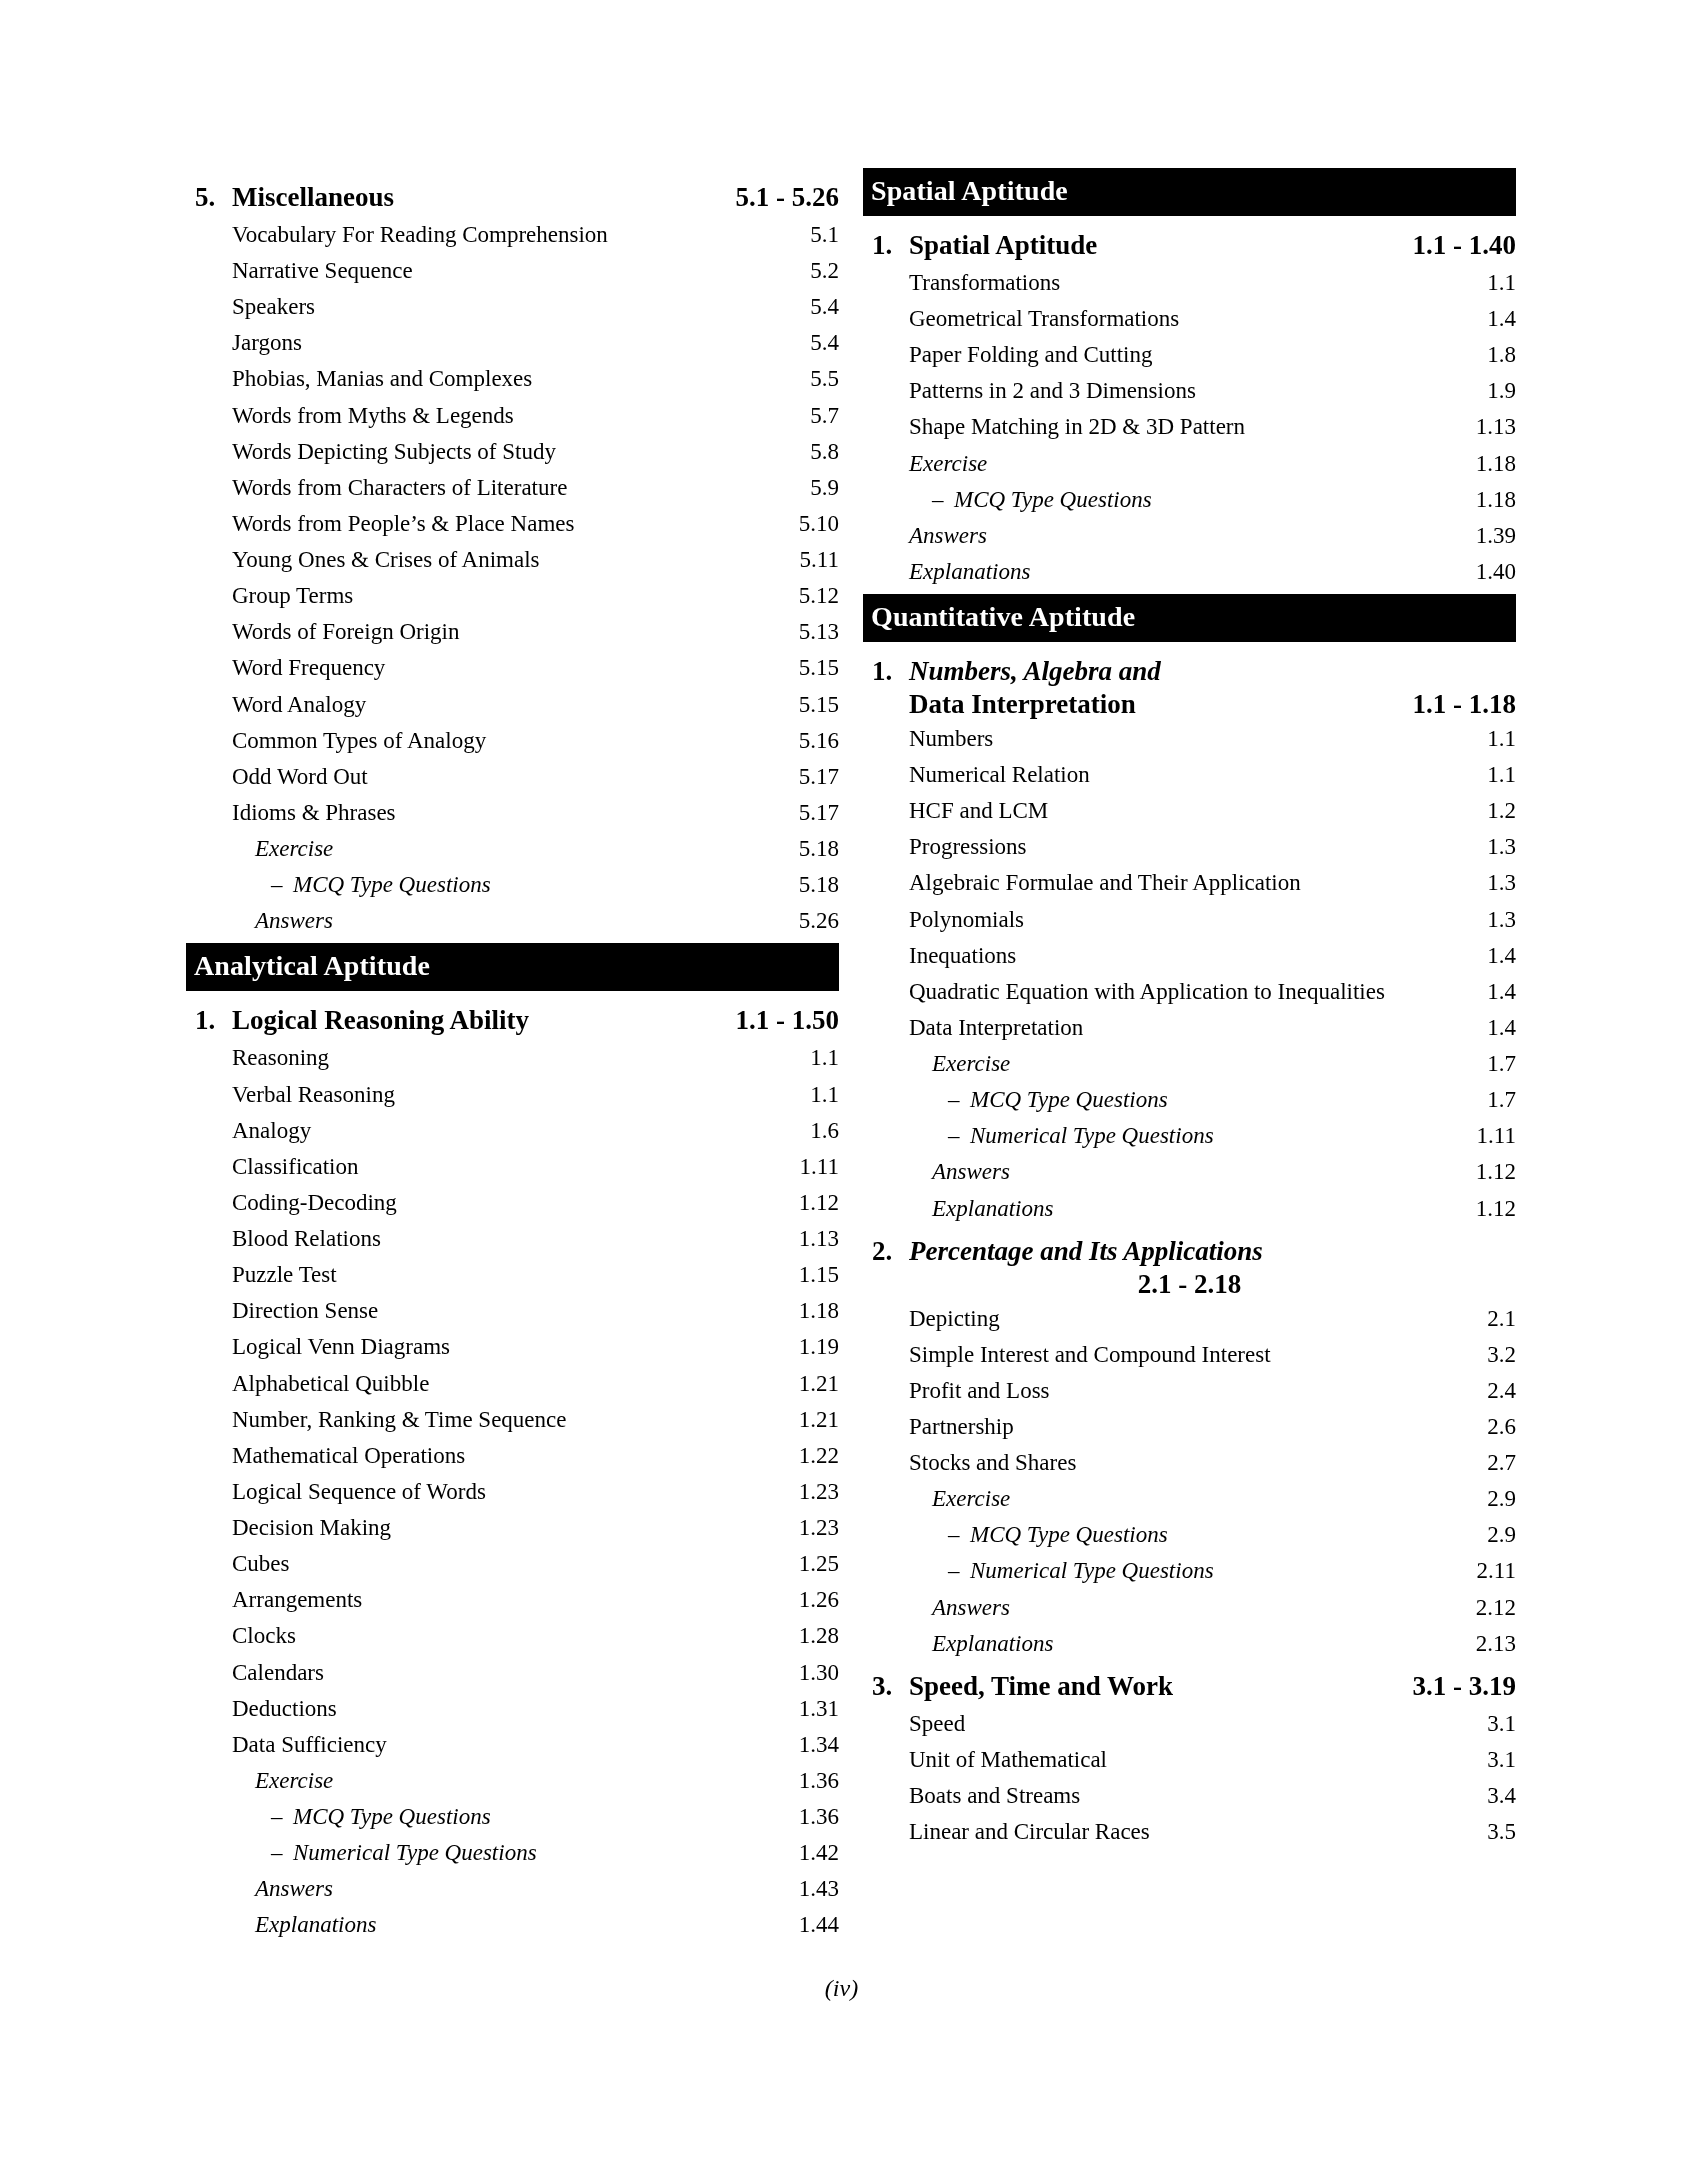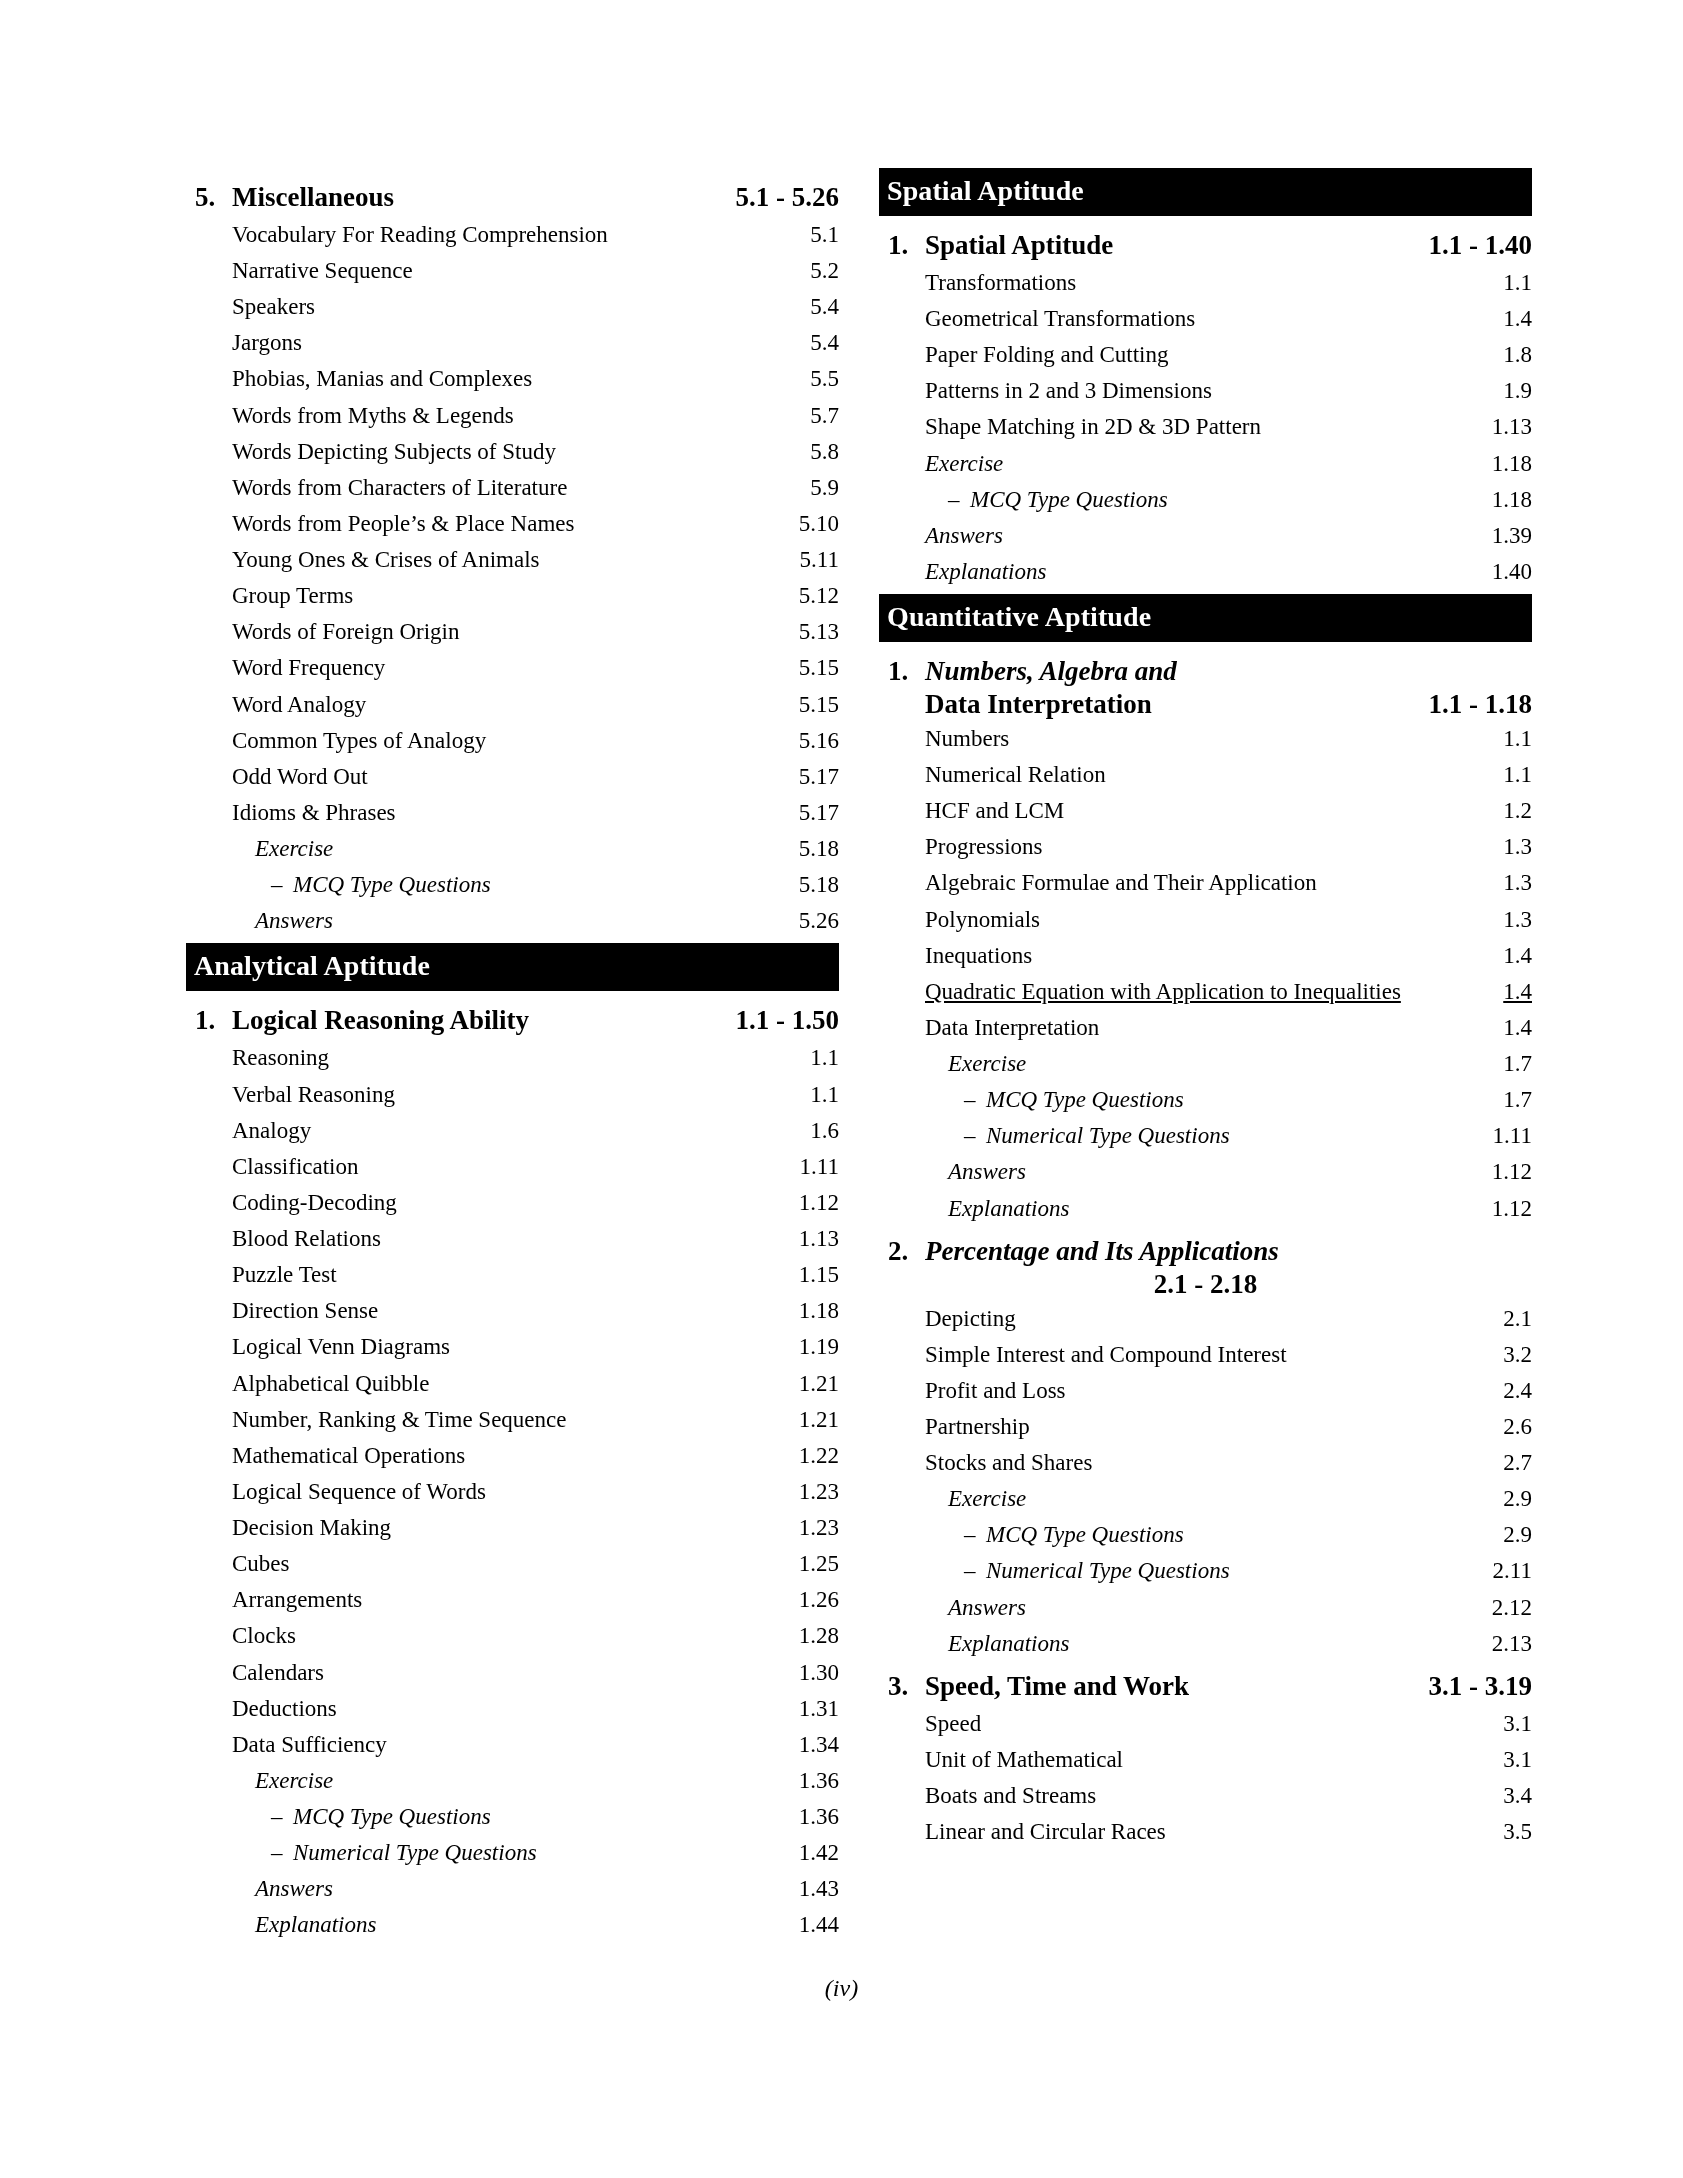--- a/index.html
+++ b/index.html
@@ -37,21 +37,21 @@
 
   .col {
     box-sizing: border-box;
   }
   .col-left {
     width: 653px;
     margin-left: 186px;
   }
   .col-right {
     width: 653px;
-    margin-left: 40px;
+    margin-left: 24px;
   }
 
   
   .banner {
     background: #000000;
     color: #ffffff;
     font-weight: bold;
     font-size: 28px;
     line-height: 1.0;
     padding: 9px 0 11px 8px;
@@ -158,21 +158,20 @@
     font-style: italic;
     padding-left: 69px;
   }
 
   
   .topic.wrap .label {
     white-space: normal;
   }
   .topic.wrap {
     align-items: center;
-    text-decoration: underline;
   }
 
   .dash {
     display: inline-block;
     width: 22px;
   }
 
   .footer {
     position: absolute;
     left: 0;

